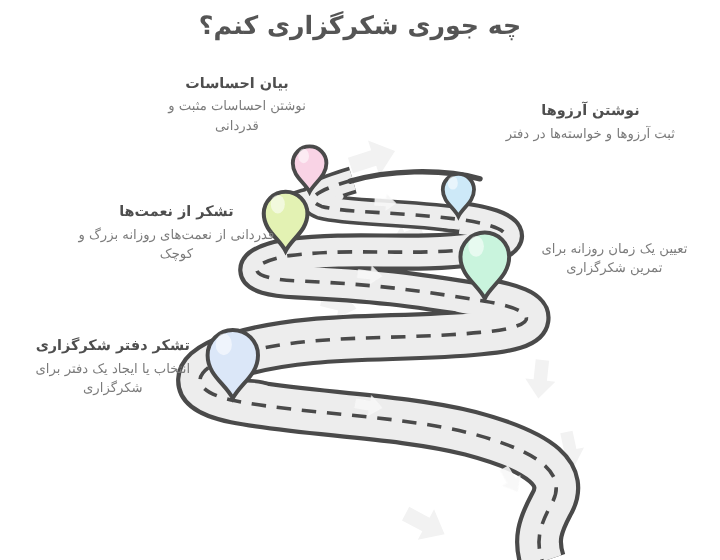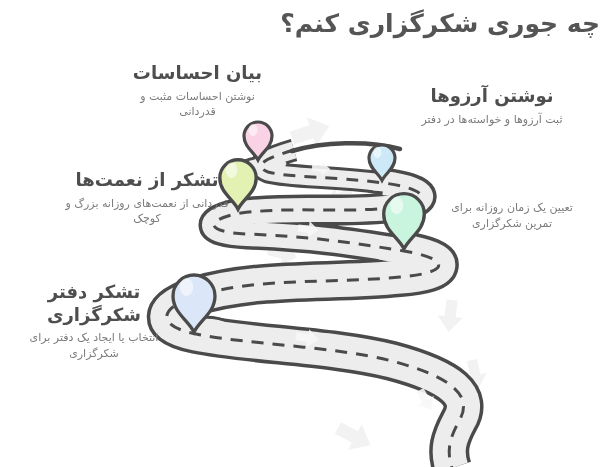--- a/index.html
+++ b/index.html
@@ -7,25 +7,25 @@
     width:600px;height:467px;
     background:#ffffff;
     font-family:"DejaVu Sans", sans-serif;
     overflow:hidden;
     position:relative;
   }
   .canvas{position:relative;width:600px;height:467px;background:#fff;}
   .roadmap-svg{position:absolute;left:0;top:0;}
   .page-title{
     position:absolute;left:0;top:9px;width:600px;
-    text-align:right;direction:rtl;
-    font-size:25px;font-weight:bold;color:#555555;
+    text-align:center;direction:rtl;
+    font-size:21px;font-weight:bold;color:#555555;
   }
   .step-label{position:absolute;direction:rtl;text-align:center;}
-  .step-title{font-size:18px;font-weight:bold;color:#4e4e4e;line-height:1.25;}
+  .step-title{font-size:12px;font-weight:bold;color:#4e4e4e;line-height:1.25;}
   .step-desc{font-size:11px;color:#7b7b7b;line-height:1.45;margin:4px auto 0 auto;}
   .l0{left:105px;top:62px;width:185px;}
   .l0 .step-desc{width:150px;}
   .l1{left:402px;top:85px;width:180px;}
   .l1 .step-desc{width:160px;}
   .l2{left:52px;top:169px;width:190px;}
   .l2 .step-desc{width:165px;}
   .l3{left:424px;top:196px;width:176px;}
   .l3 .step-desc{width:150px;}
   .l4{left:8px;top:281px;width:172px;}

